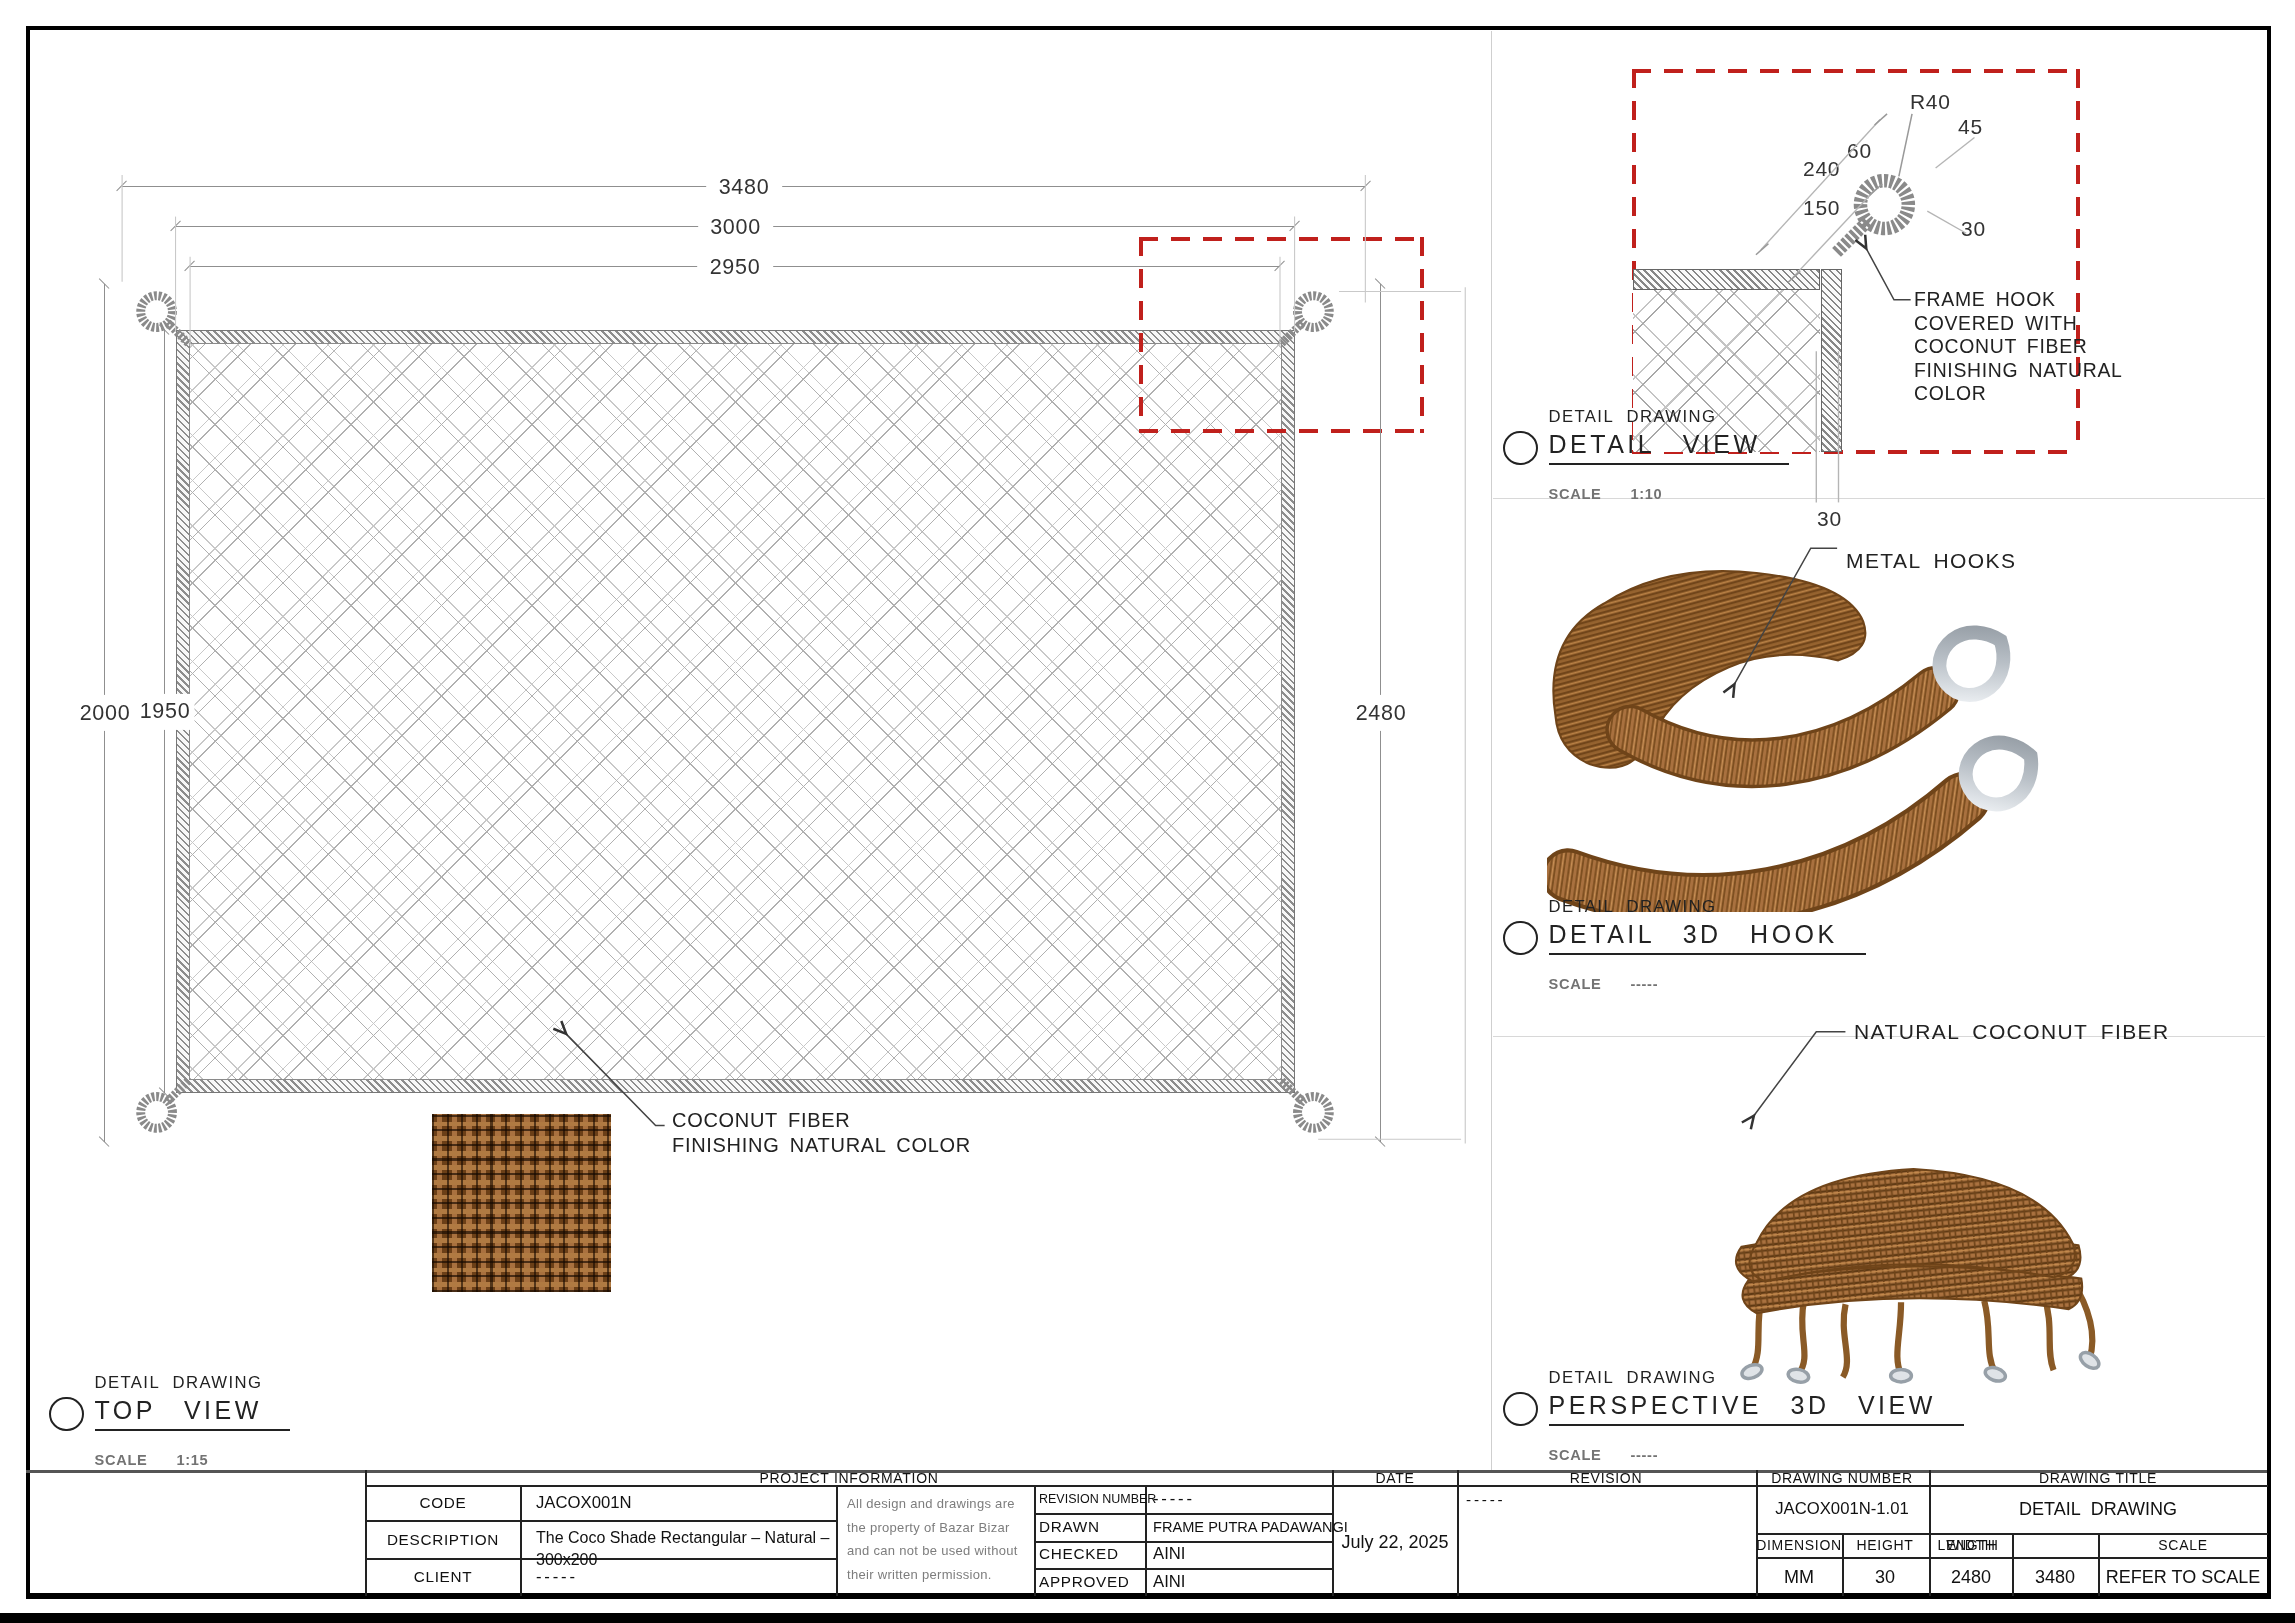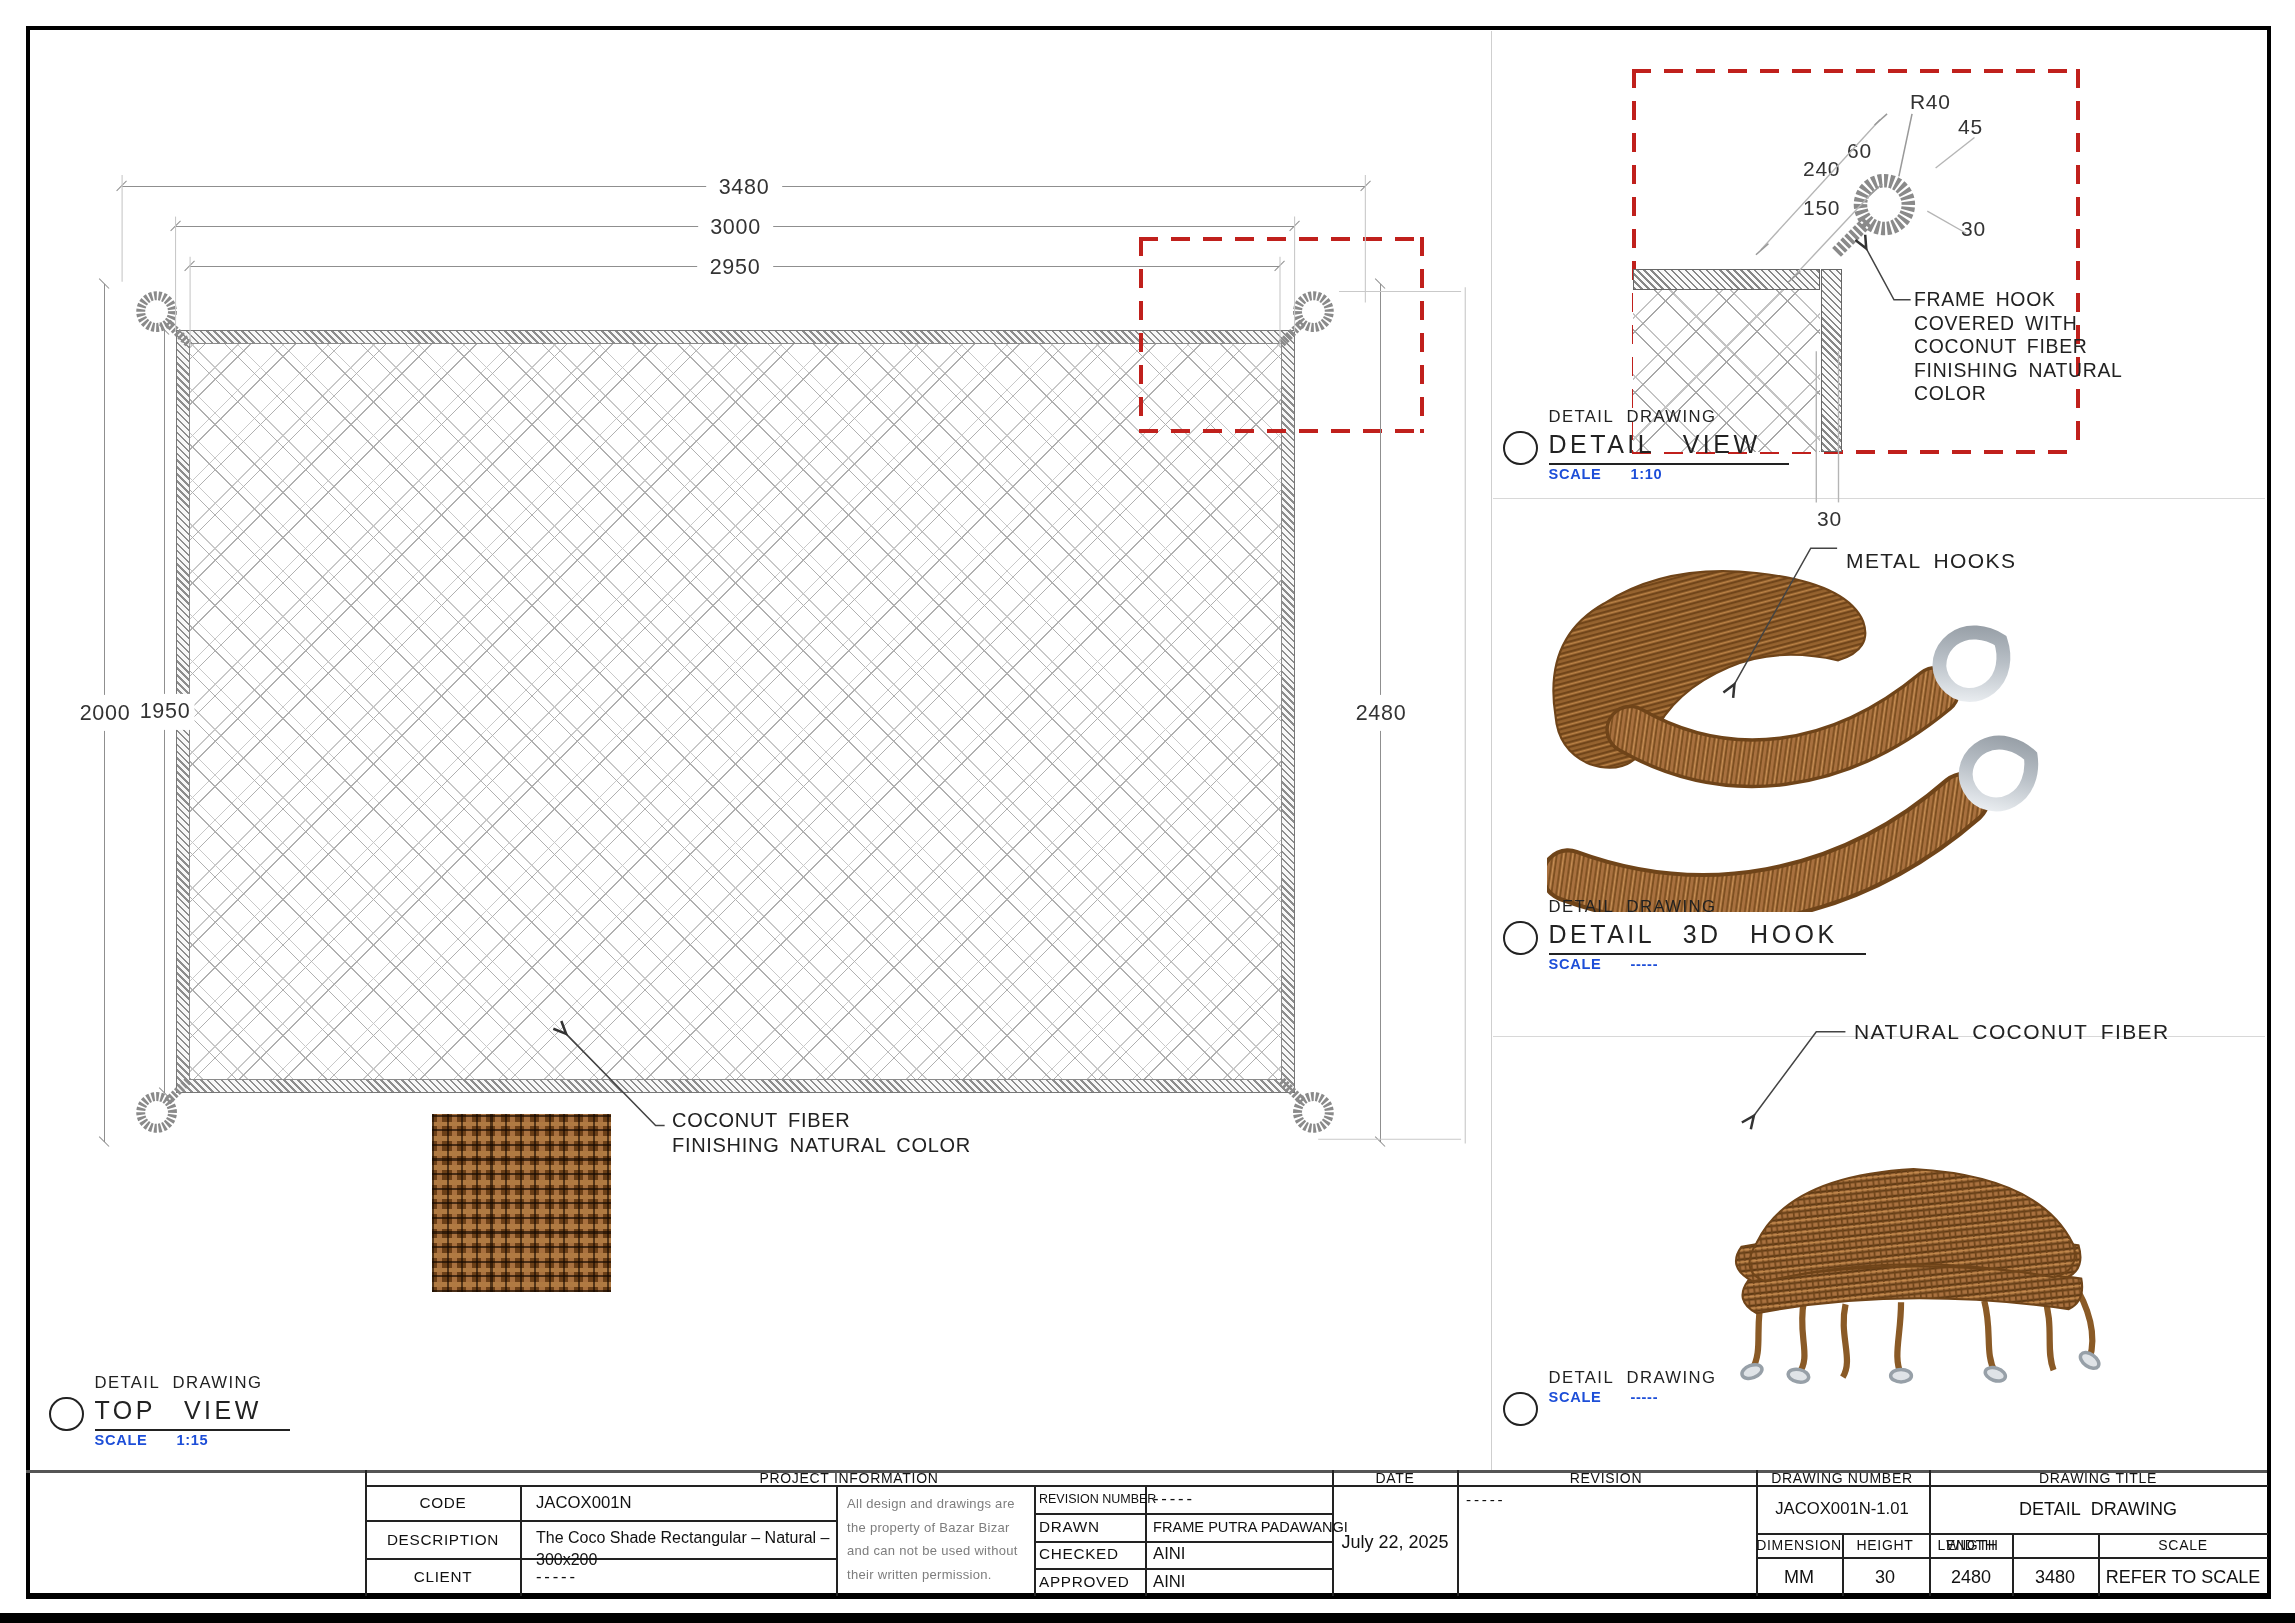--- a/index.html
+++ b/index.html
@@ -46,21 +46,21 @@
   .dimv>span{position:absolute;left:0;top:50%;transform:translate(-50%,-50%);background:#fff;
              padding:5.6px 4.2px;font-size:21.5px;color:#333;letter-spacing:0.7px;white-space:nowrap;}
   .dimtxt{position:absolute;font-size:21px;color:#333;letter-spacing:0.7px;white-space:nowrap;}
   
   .vlabel{position:absolute;display:flex;align-items:flex-start;gap:11px;}
   .vlabel .circ{width:30.5px;height:30.5px;border:2.4px solid #222;border-radius:50%;margin-top:23.6px;flex:none;}
   .vlabel .lines{display:flex;flex-direction:column;}
   .kicker{font-size:16.7px;letter-spacing:1.4px;word-spacing:7px;color:#222;white-space:nowrap;}
   .vtitle{font-size:25px;letter-spacing:3.5px;word-spacing:18px;color:#222;border-bottom:2.1px solid #222;
           padding:2.8px 28px 4.2px 0;white-space:nowrap;}
-  .vscale{font-size:14.6px;font-weight:bold;letter-spacing:0.7px;word-spacing:9.7px;margin-top:1px;color:#1d4ed8;white-space:nowrap;}
+  .vscale{font-size:14.6px;font-weight:bold;letter-spacing:0.7px;word-spacing:9.7px;margin-top:21px;color:#737373;white-space:nowrap;}
   .callout{position:absolute;font-size:21px;letter-spacing:1.4px;word-spacing:5.6px;color:#222;white-space:nowrap;}
   .notetxt{position:absolute;font-size:20px;line-height:25px;letter-spacing:0.7px;word-spacing:4.2px;color:#222;white-space:nowrap;}
   
   .swatch{position:absolute;left:432px;top:1114px;width:179px;height:178px;background-color:#6b3f17;
       background-image:
         repeating-linear-gradient(0deg,rgba(20,8,0,.65) 0 2.1px,transparent 2.1px 14.6px),
         repeating-linear-gradient(90deg,rgba(20,8,0,.6) 0 2.1px,transparent 2.1px 14.6px),
         repeating-linear-gradient(0deg,transparent 0 4.9px,#b07a42 4.9px 9.7px,transparent 9.7px 14.6px),
         repeating-linear-gradient(90deg,transparent 0 4.9px,#a9713f 4.9px 10.4px,transparent 10.4px 14.6px);}
   
@@ -262,20 +262,21 @@
         <ellipse cx="300" cy="438" rx="15" ry="9" fill="#dfe3e7" stroke="#97a0a8" stroke-width="5"></ellipse>
         <ellipse cx="436" cy="436" rx="15" ry="9" fill="#dfe3e7" stroke="#97a0a8" stroke-width="5" transform="rotate(18 436 436)"></ellipse>
         <ellipse cx="572" cy="416" rx="15" ry="9" fill="#dfe3e7" stroke="#97a0a8" stroke-width="5" transform="rotate(35 572 416)"></ellipse>
       </g>
     </svg>
     <span class="callout" style="left:1854px;top:1020px;">NATURAL COCONUT FIBER</span>
     <div class="vlabel" style="left:1503px;top:1368px;">
       <div class="circ"></div>
       <div class="lines">
         <span class="kicker">DETAIL DRAWING</span>
+        <span class="vtitle">PERSPECTIVE 3D VIEW</span>
         <span class="vscale"><span>SCALE</span>&nbsp;&nbsp;<span>-----</span></span>
       </div>
     </div>
   </section>
 
   <svg class="layer" style="pointer-events:none;" width="2295" height="1623" viewBox="0 0 3308 2339">
     <defs>
       <marker id="arr" viewBox="0 0 12 12" refX="2" refY="6" markerWidth="11" markerHeight="11" orient="auto">
         <path d="M11 2 L2 6 L11 10" fill="none" stroke="#333" stroke-width="1.8"></path>
       </marker>

